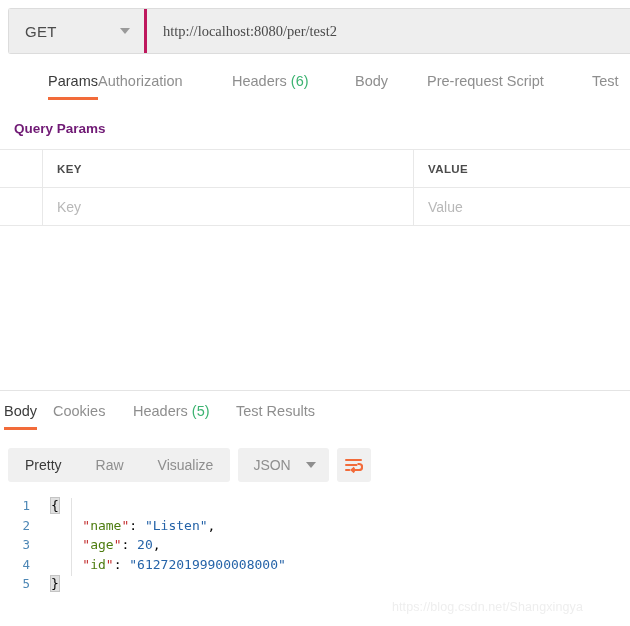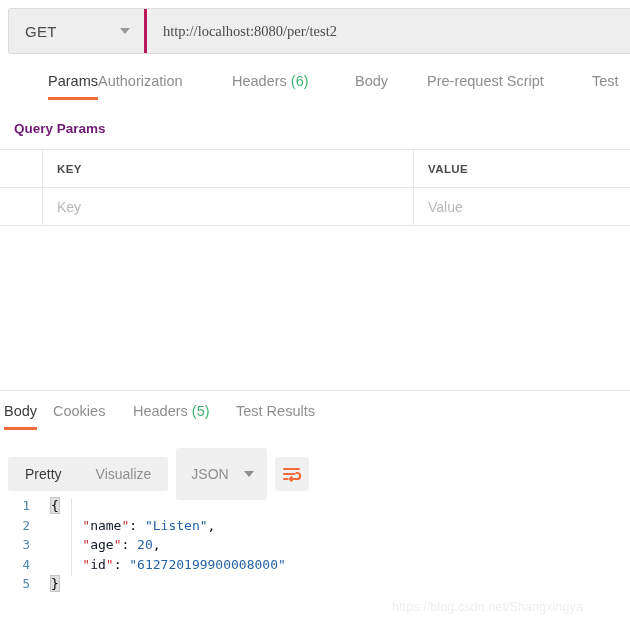--- a/index.html
+++ b/index.html
@@ -181,21 +181,21 @@
     line-height: 34px;
     cursor: pointer;
   }
   .seg.active { color: #3b3b3b; }
   .fmt-select {
     display: flex;
     align-items: center;
     gap: 15px;
     background: #f0f0f0;
     border-radius: 3px;
-    height: 52px;
+    height: 34px;
     padding: 0 13px 0 15px;
     cursor: pointer;
   }
   .fmt-label { font-size: 14px; color: #8e8e8e; }
   .caret-sm {
     width: 0;
     height: 0;
     border-left: 5px solid transparent;
     border-right: 5px solid transparent;
     border-top: 6px solid #8e8e8e;
@@ -237,21 +237,21 @@
   .code {
     position: relative;
     white-space: pre;
     padding-left: 5px;
   }
   .brace-hl {
     background: #e0e0e0;
     outline: 1px solid #c4c4c4;
     color: #000000;
   }
-  .k { color: #0f172a; }
+  .k { color: #4d7c0f; }
   .q { color: #c33030; }
   .s { color: #2563a8; }
   .n { color: #2563a8; }
   .p { color: #000000; }
   .indent-guide {
     position: absolute;
     left: 71px;
     top: 498px;
     width: 1px;
     height: 78px;
@@ -316,20 +316,21 @@
 <div class="res-tabs" id="res-tabs">
     <div class="tab active" style="position: absolute; left: 4px;"><span>Body</span><span class="underline"></span></div>
     <div class="tab" style="position: absolute; left: 53px;"><span>Cookies</span></div>
     <div class="tab" style="position: absolute; left: 133px;"><span>Headers</span><span class="tab-count"> (5)</span></div>
     <div class="tab" style="position: absolute; left: 236px;"><span>Test Results</span></div>
   </div>
 
 <div class="res-toolbar">
   <div class="seg-group" id="seg-group">
       <div class="seg active">Pretty</div>
+      <div class="seg">Raw</div>
       <div class="seg">Visualize</div>
     </div>
   <div class="fmt-select">
     <span class="fmt-label">JSON</span>
     <span class="caret-sm"></span>
   </div>
   <div class="wrap-btn">
     <svg width="19" height="15" viewBox="0 0 19 15">
       <rect x="1" y="1" width="17" height="2.1" rx="1" fill="#f26b3a"></rect>
       <rect x="1" y="6" width="12.5" height="2.1" rx="1" fill="#f26b3a"></rect>

